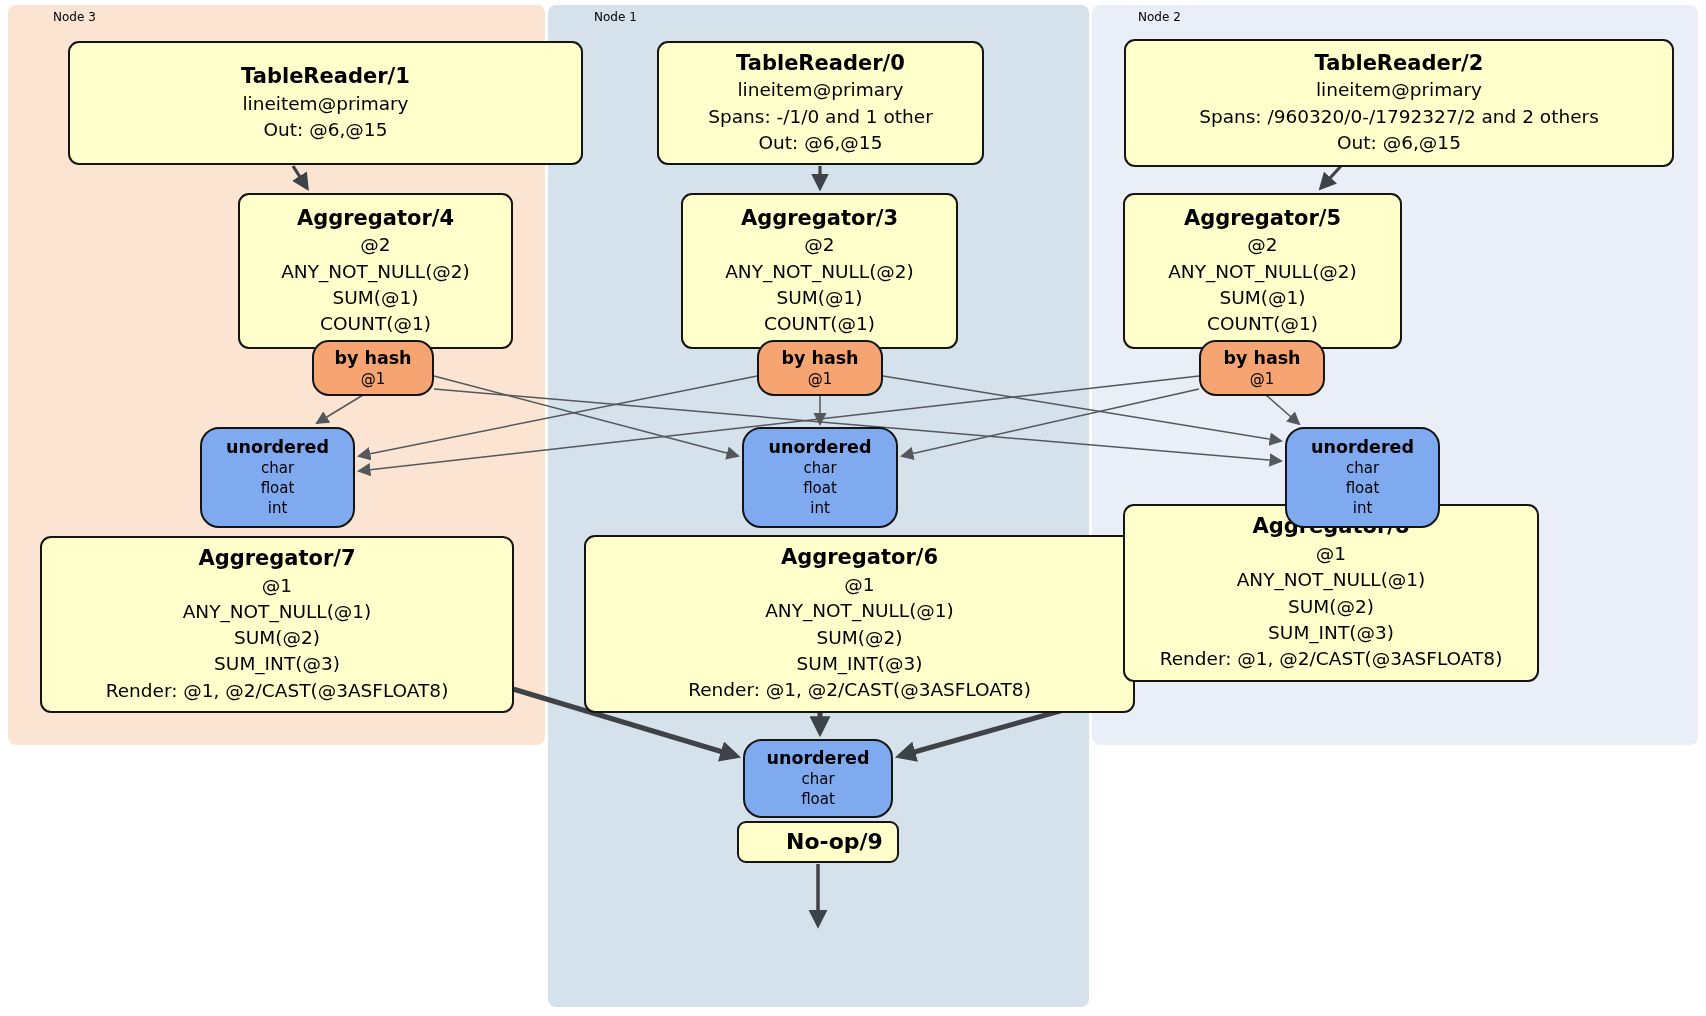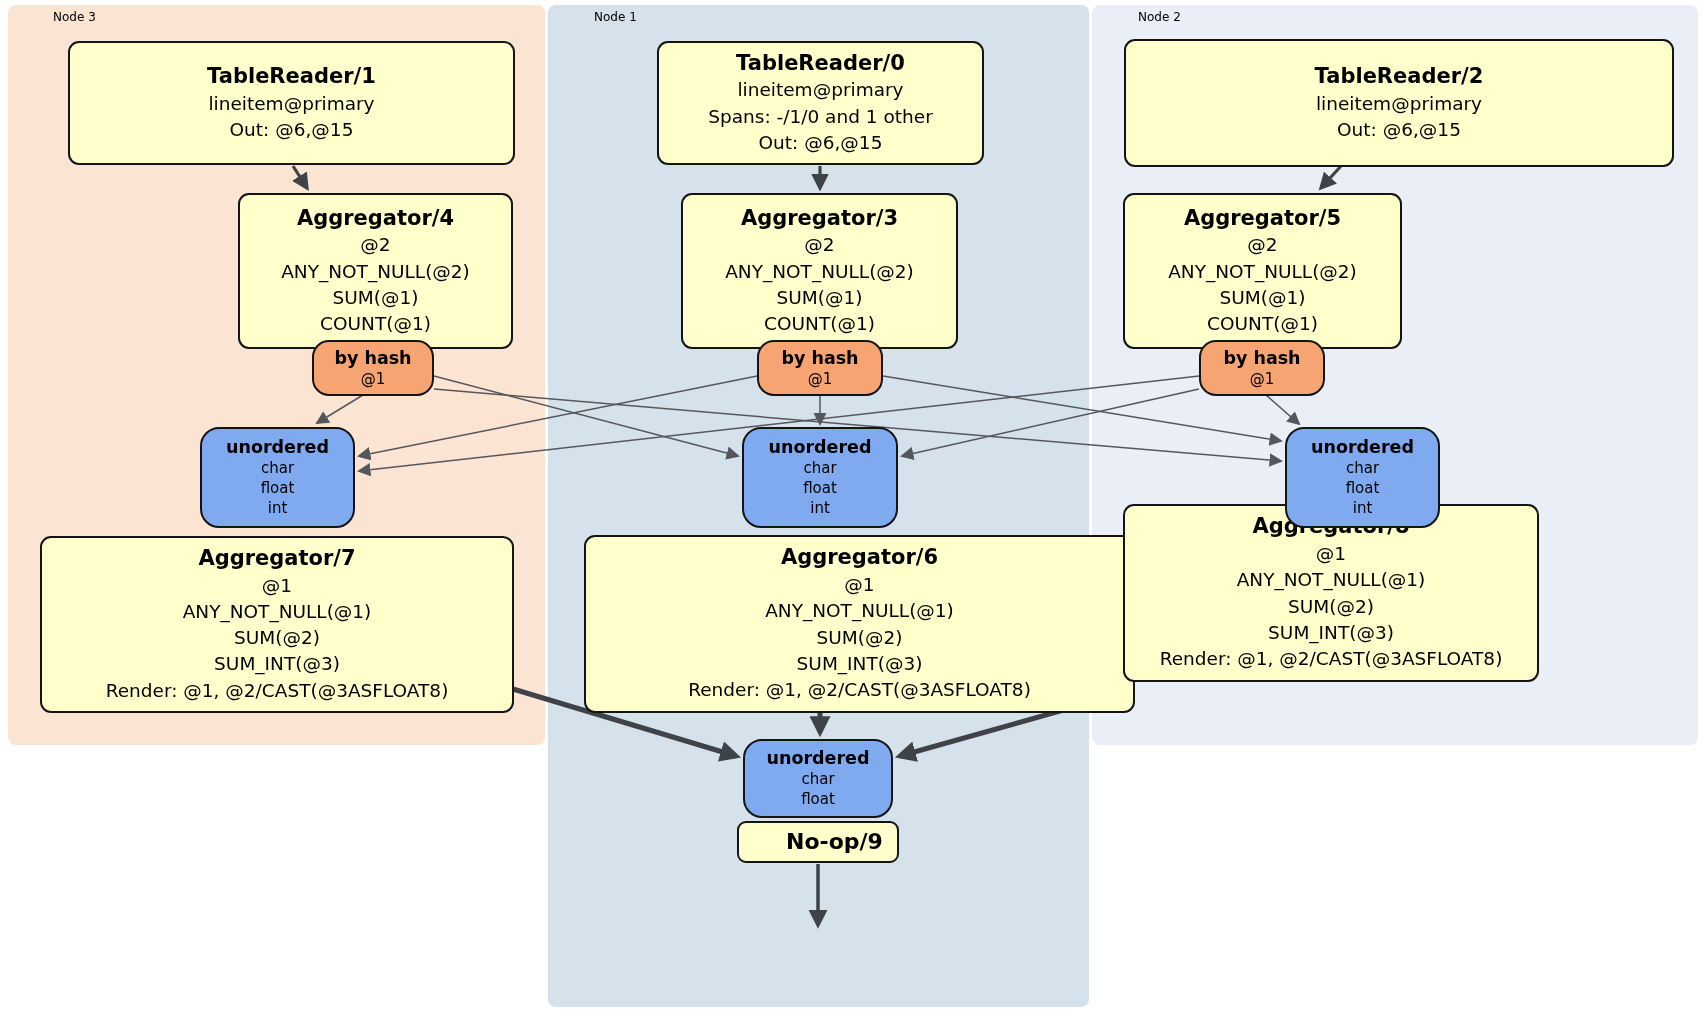--- a/index.html
+++ b/index.html
@@ -79,36 +79,37 @@
     <line x1="1199" y1="376" x2="359" y2="471" stroke="#54575b" stroke-width="1.5" marker-end="url(#ah-s)"></line>
     <line x1="1199" y1="389" x2="902" y2="456" stroke="#54575b" stroke-width="1.5" marker-end="url(#ah-s)"></line>
 
     <line x1="513" y1="689" x2="736" y2="756" stroke="#3f4246" stroke-width="5" marker-end="url(#ah-b)"></line>
     <line x1="820" y1="713" x2="820" y2="732" stroke="#3f4246" stroke-width="5" marker-end="url(#ah-b)"></line>
     <line x1="1124" y1="693" x2="900" y2="756" stroke="#3f4246" stroke-width="5" marker-end="url(#ah-b)"></line>
 
     <line x1="818" y1="864" x2="818" y2="925" stroke="#3f4246" stroke-width="3.5" marker-end="url(#ah-m)"></line>
   </svg>
 
-  <div class="box" style="left:68px;top:41px;width:447px;height:124px;">
+  <div class="box" style="left:68px;top:41px;width:515px;height:124px;">
     <div class="title">TableReader/1</div>
     <div>lineitem@primary</div>
     <div>Out: @6,@15</div>
   </div>
 
   <div class="box" style="left:657px;top:41px;width:327px;height:124px;">
     <div class="title">TableReader/0</div>
     <div>lineitem@primary</div>
     <div>Spans: -/1/0 and 1 other</div>
     <div>Out: @6,@15</div>
   </div>
 
   <div class="box" style="left:1124px;top:39px;width:550px;height:128px;">
     <div class="title">TableReader/2</div>
     <div>lineitem@primary</div>
+    <div>Spans: /960320/0-/1792327/2 and 2 others</div>
     <div>Out: @6,@15</div>
   </div>
 
   <div class="box" style="left:238px;top:193px;width:275px;height:156px;">
     <div class="title">Aggregator/4</div>
     <div>@2</div>
     <div>ANY_NOT_NULL(@2)</div>
     <div>SUM(@1)</div>
     <div>COUNT(@1)</div>
   </div>

